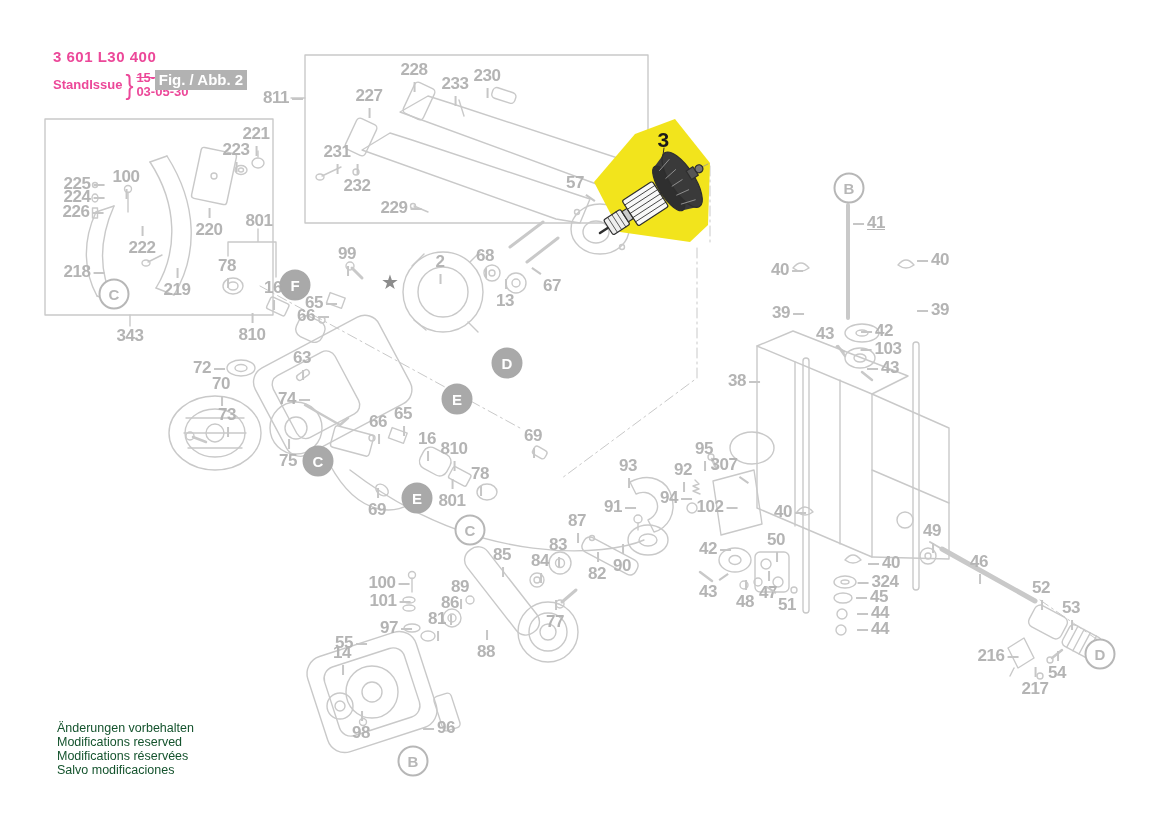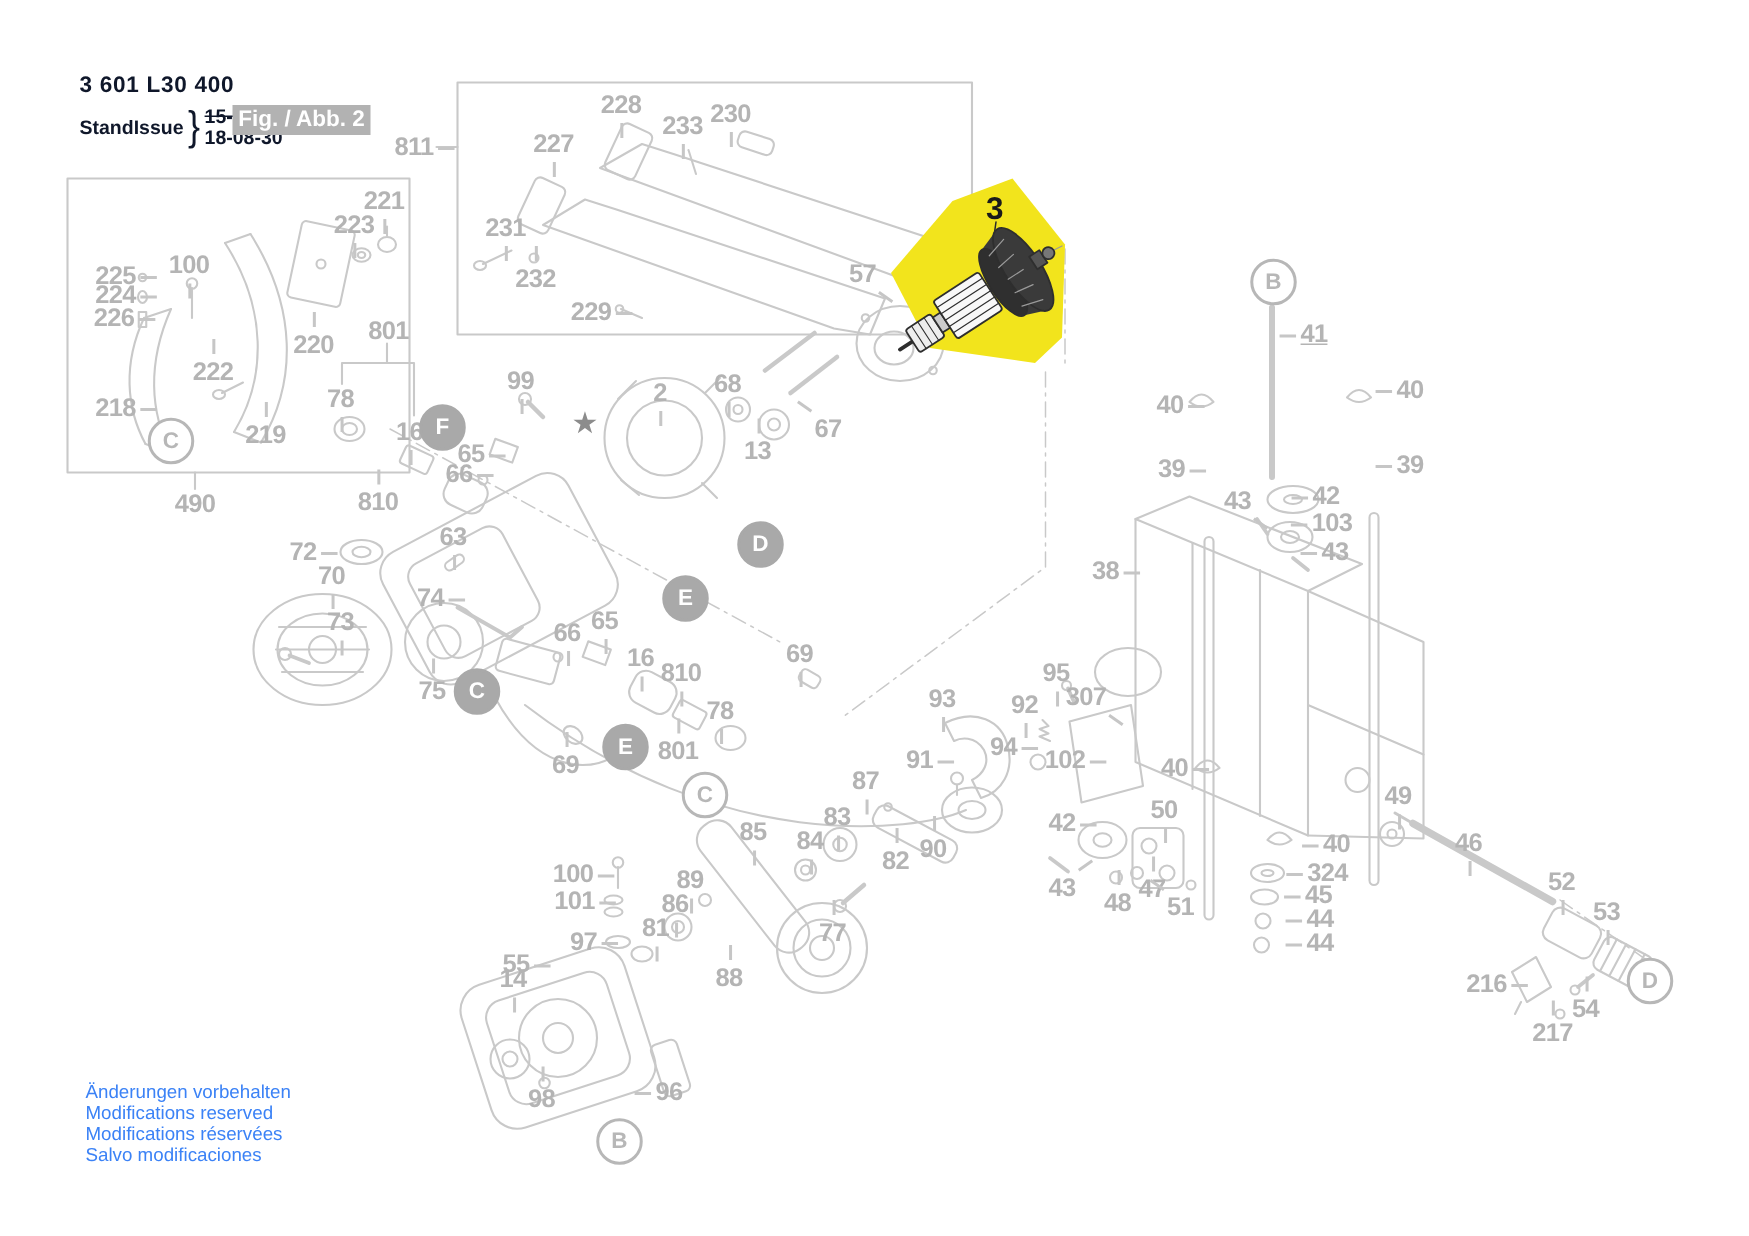--- a/index.html
+++ b/index.html
@@ -2,33 +2,33 @@
 <html><head>
 <meta charset="utf-8">
 <style>
   html,body{margin:0;padding:0;background:#ffffff;}
   #stage{
     position:relative;width:1166px;height:824px;background:#ffffff;overflow:hidden;
     font-family:"Liberation Sans",sans-serif;
   }
   #artwork{position:absolute;left:0;top:0;}
   
-  .hdr{position:absolute;left:53px;top:48px;color:#0f172a;}
+  .hdr{position:absolute;left:53px;top:48px;color:#ec4899;}
   .hdr .pn{font-size:15px;font-weight:bold;letter-spacing:0.5px;}
   .hdr .issue-block{display:flex;align-items:center;margin-top:6px;font-size:13px;font-weight:bold;line-height:14px;}
   .hdr .lbls{display:flex;flex-direction:row;}
   .hdr .brace{font-size:24px;font-weight:normal;margin:0 3px;transform:scaleY(1.15);}
   .hdr .vals{display:flex;flex-direction:column;}
   .hdr .struck{text-decoration:line-through;}
   .figbox{
     position:absolute;left:155px;top:70px;width:92px;height:20px;background:#b2b2b2;
     color:#ffffff;font-weight:bold;font-size:15px;text-align:center;line-height:20px;
   }
   
-  .footer{position:absolute;left:57px;top:721px;color:#3b82f6;font-size:12.5px;line-height:14px;}
+  .footer{position:absolute;left:57px;top:721px;color:#14532d;font-size:12.5px;line-height:14px;}
   
   .part-label{
     position:absolute;transform:translate(-50%,-50%);
     color:#b4b4b4;font-weight:bold;font-size:17px;letter-spacing:-0.5px;white-space:nowrap;
   }
   .part-label.hl{color:#1a1a1a;font-size:21px;}
   .lead{position:absolute;background:#c6c6c6;}
   .lead-r{left:calc(100% + 3px);top:50%;width:11px;height:1.6px;}
   .lead-l{right:calc(100% + 3px);top:50%;width:11px;height:1.6px;}
   .lead-u{left:50%;top:-12px;width:1.6px;height:10px;}
@@ -307,21 +307,21 @@
   <div class="hdr">
     <div class="pn">3 601 L30 400</div>
     <div class="issue-block">
       <span class="lbls">
         <span>Stand</span>
         <span>Issue</span>
       </span>
       <span class="brace">}</span>
       <span class="vals">
         <span class="struck">15-04</span>
-        <span>18-08-30</span>
+        <span>03-05-30</span>
       </span>
     </div>
   </div>
   <div class="figbox">Fig. / Abb. 2</div>
 
   <div class="footer">
     <div>Änderungen vorbehalten</div>
     <div>Modifications reserved</div>
     <div>Modifications réservées</div>
     <div>Salvo modificaciones</div>
@@ -331,21 +331,21 @@
       <div class="part-label" style="left: 256px; top: 134px;">221<i class="lead lead-d"></i></div>
       <div class="part-label" style="left: 236px; top: 150px;">223<i class="lead lead-d"></i></div>
       <div class="part-label" style="left: 126px; top: 177px;">100<i class="lead lead-d"></i></div>
       <div class="part-label" style="left: 77px; top: 184px;">225<i class="lead lead-r"></i></div>
       <div class="part-label" style="left: 77px; top: 197px;">224<i class="lead lead-r"></i></div>
       <div class="part-label" style="left: 76px; top: 212px;">226<i class="lead lead-r"></i></div>
       <div class="part-label" style="left: 77px; top: 272px;">218<i class="lead lead-r"></i></div>
       <div class="part-label" style="left: 142px; top: 248px;">222<i class="lead lead-u"></i></div>
       <div class="part-label" style="left: 209px; top: 230px;">220<i class="lead lead-u"></i></div>
       <div class="part-label" style="left: 177px; top: 290px;">219<i class="lead lead-u"></i></div>
-      <div class="part-label" style="left: 130px; top: 336px;">490</div>
+      <div class="part-label" style="left: 130px; top: 336px;">343</div>
       <div class="part-label" style="left: 276px; top: 98px;">811<i class="lead lead-r"></i></div>
       <div class="part-label" style="left: 369px; top: 96px;">227<i class="lead lead-d"></i></div>
       <div class="part-label" style="left: 414px; top: 70px;">228<i class="lead lead-d"></i></div>
       <div class="part-label" style="left: 455px; top: 84px;">233<i class="lead lead-d"></i></div>
       <div class="part-label" style="left: 487px; top: 76px;">230<i class="lead lead-d"></i></div>
       <div class="part-label" style="left: 337px; top: 152px;">231<i class="lead lead-d"></i></div>
       <div class="part-label" style="left: 357px; top: 186px;">232<i class="lead lead-u"></i></div>
       <div class="part-label" style="left: 394px; top: 208px;">229<i class="lead lead-r"></i></div>
       <div class="part-label" style="left: 575px; top: 183px;">57<i class="lead lead-dr"></i></div>
       <div class="part-label" style="left: 347px; top: 254px;">99<i class="lead lead-d"></i></div>

